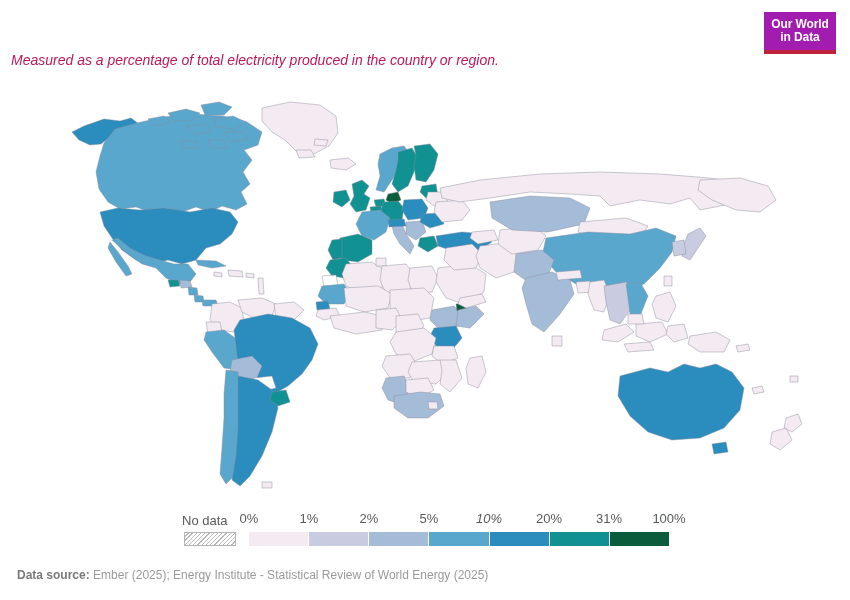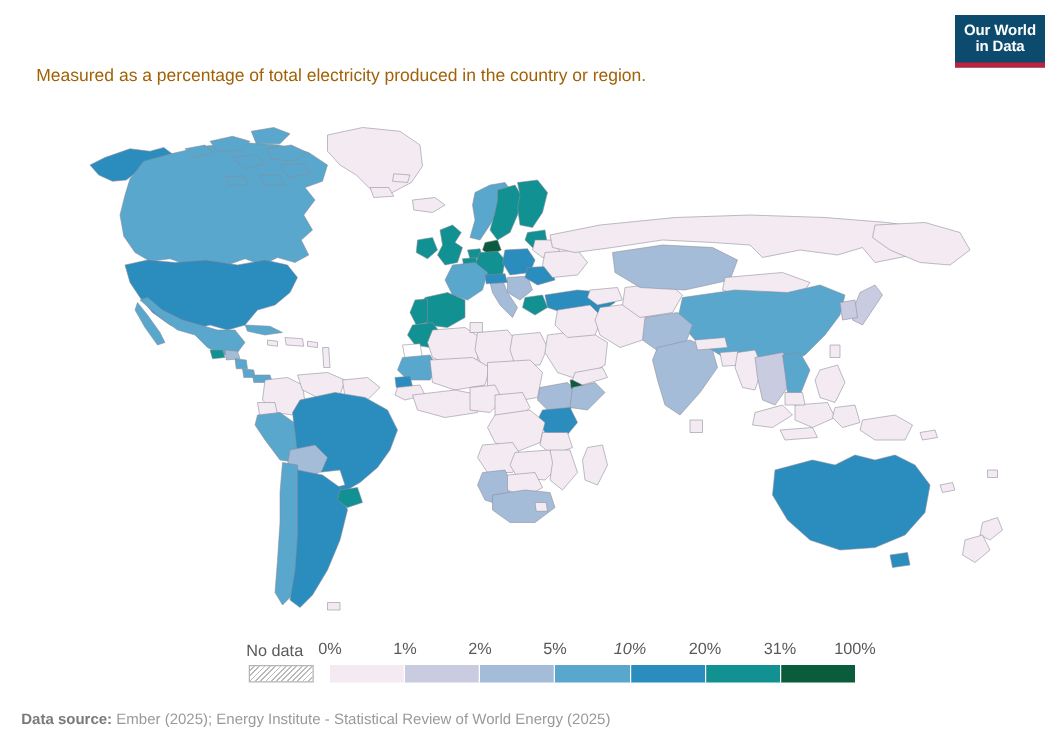--- a/index.html
+++ b/index.html
@@ -29,36 +29,37 @@
     top: 12px;
     font-family: "Liberation Serif", serif;
     font-size: 28px;
     font-weight: 400;
     color: #1d1d1d;
     letter-spacing: 0.1px;
     white-space: nowrap;
   }
   #chart-subtitle {
     position: absolute;
-    left: 29px;
+    left: 11px;
     top: 52px;
     font-size: 14px;
     font-weight: 400;
-    color: #a16207;
-    white-space: nowrap;
+    color: #be185d;
+    white-space: nowrap;
+    font-style: italic;
   }
 
   
   #owid-logo {
     position: absolute;
     right: 14px;
     top: 12px;
     width: 72px;
     height: 42px;
-    background: #0c4a6e;
+    background: #a21caf;
     border-bottom: 4px solid #c0223b;
     box-sizing: border-box;
     display: flex;
     flex-direction: column;
     align-items: center;
     justify-content: center;
     line-height: 1.05;
   }
   #owid-logo span {
     color: #ffffff;
@@ -82,21 +83,20 @@
     stroke-linejoin: round;
   }
 
   
   #legend {
     position: absolute;
     left: 0;
     top: 508px;
     width: 674px;
     height: 46px;
-    margin-left: 15px;
   }
   #legend-inner {
     position: absolute;
     left: 182px;
     top: 0;
     width: 490px;
     height: 46px;
   }
   #nodata-label {
     position: absolute;

